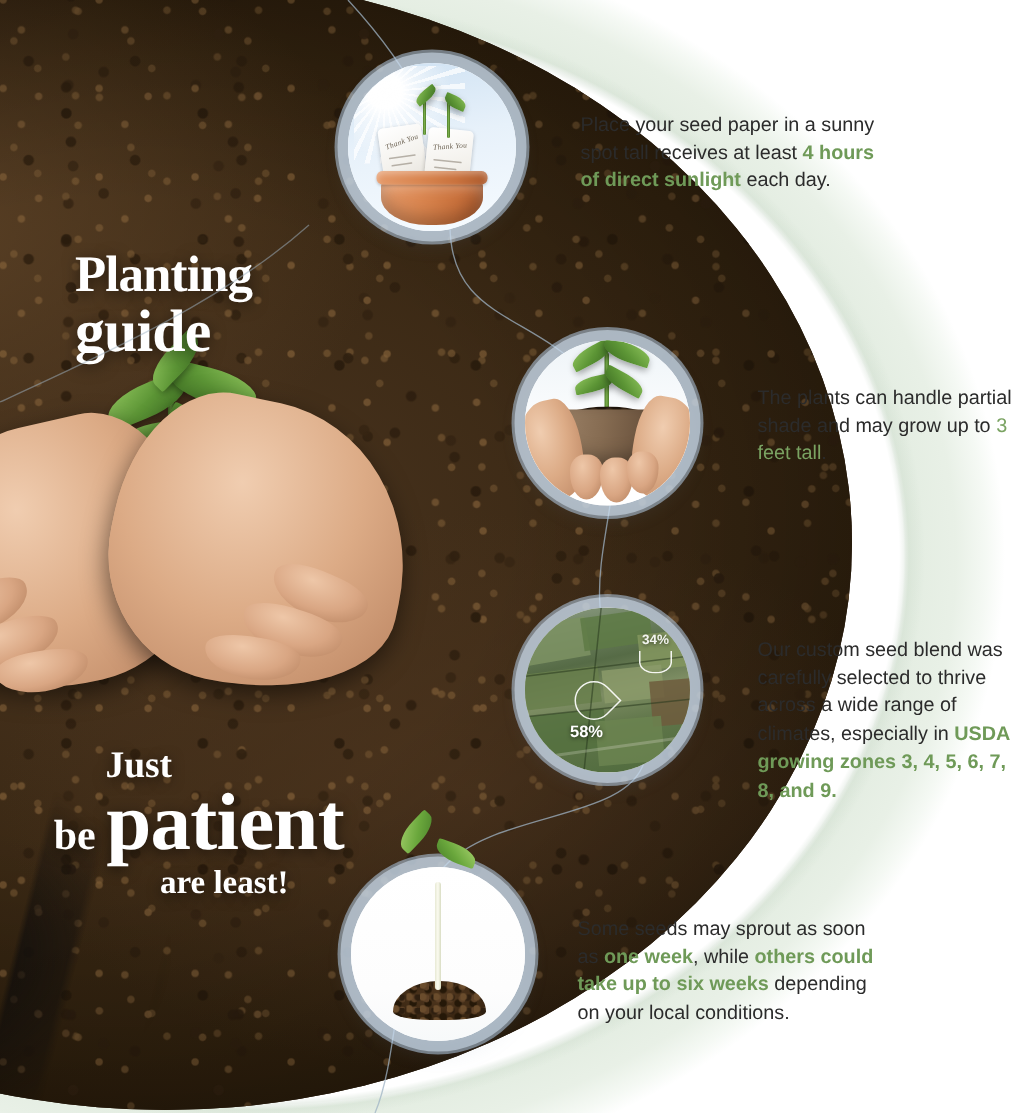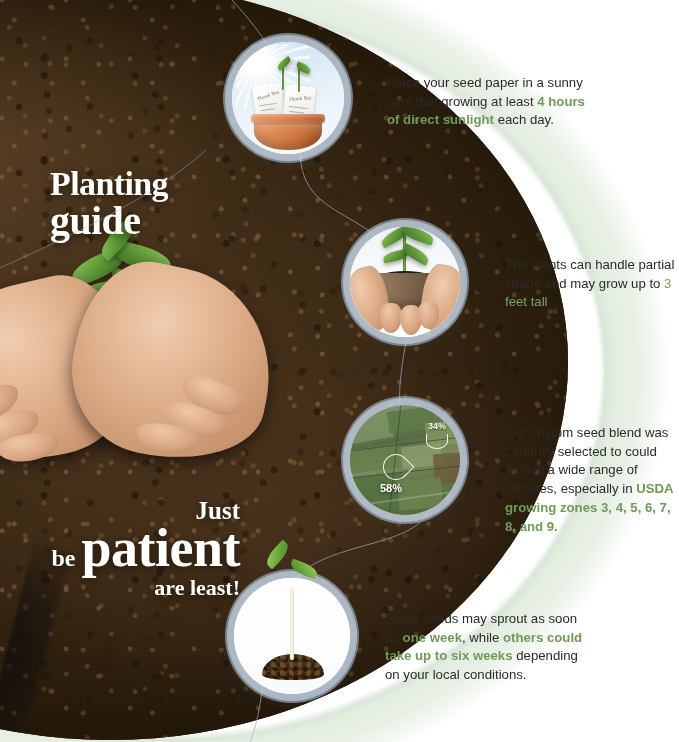--- a/index.html
+++ b/index.html
@@ -143,29 +143,29 @@
     color:#ffffff;
     font-family:"Liberation Serif", serif;
     font-weight:700;
     line-height:.92;
     text-shadow:0 2px 10px rgba(0,0,0,.55);
     white-space:nowrap;
   }
   #title-planting{left:50px;top:168px;font-size:34px;letter-spacing:-.6px;}
   #title-guide{left:50px;top:203px;font-size:40px;letter-spacing:-.6px;}
 
-  #blooms-block{position:absolute;left:25px;top:498px;width:215px;text-align:right;}
+  #blooms-block{position:absolute;left:25px;top:498px;width:215px;text-align:center;}
   #blooms-just{
     font-family:"Liberation Serif", serif;font-weight:700;color:#fff;
     font-size:25px;line-height:1;display:block;margin-left:-80px;
     text-shadow:0 2px 9px rgba(0,0,0,.55);
   }
   #blooms-be-patient{display:block;margin-top:-6px;text-shadow:0 2px 9px rgba(0,0,0,.55);}
   #blooms-be{
-    font-family:"Liberation Serif", serif;font-weight:700;color:#fff;font-size:24px;
+    font-family:"Liberation Serif", serif;font-weight:700;color:#fff;font-size:28px;
     vertical-align:baseline;
   }
   #blooms-patient{
     font-family:"Liberation Serif", serif;font-weight:700;color:#fff;font-size:54px;
     letter-spacing:-.5px;
   }
   #blooms-blooms{
     display:block;margin-top:-10px;
     font-family:"Liberation Serif", serif;font-weight:700;color:#fff;font-size:41px;
     letter-spacing:-.5px;text-shadow:0 2px 9px rgba(0,0,0,.55);
@@ -385,21 +385,21 @@
     <div class="leaf" style="left:44px;top:18px;width:16px;height:7px;transform:rotate(-38deg);"></div>
     <div class="stem" style="position:absolute;left:66px;top:26px;width:2px;height:24px;"></div>
     <div class="leaf" style="left:64px;top:22px;width:15px;height:8px;transform:rotate(24deg) scaleX(-1);"></div>
 
     <div class="seeds-pile" style="left:33px;top:72px;width:26px;height:13px;"></div>
 
     <div class="pot pot-body" style="left:22px;top:78px;width:68px;height:30px;"></div>
     <div class="pot pot-rim" style="left:19px;top:72px;width:74px;height:9px;"></div>
   </div>
   <div class="step-text" style="left:387px;top:74px;width:200px;">
-    <span>Place your seed paper in a sunny spot that growing at least </span><span class="hl">4 hours of direct sunlight</span><span> each day.</span>
+    <span>Place your seed paper in a sunny spot tall receives at least </span><span class="hl">4 hours of direct sunlight</span><span> each day.</span>
   </div>
 
   <div class="step-circle" style="left:350px;top:227px;width:110px;height:110px;">
     <div class="photo s2-bg"></div>
 
     <div class="stem" style="position:absolute;left:53px;top:8px;width:3px;height:44px;"></div>
     <div class="leaf" style="left:30px;top:4px;width:30px;height:11px;transform:rotate(-28deg);"></div>
     <div class="leaf" style="left:52px;top:2px;width:32px;height:12px;transform:rotate(18deg) scaleX(-1);"></div>
     <div class="leaf" style="left:33px;top:24px;width:26px;height:10px;transform:rotate(-12deg);"></div>
     <div class="leaf" style="left:52px;top:22px;width:28px;height:11px;transform:rotate(28deg) scaleX(-1);"></div>
@@ -433,21 +433,21 @@
     <div class="road" style="left:0;top:92px;width:120px;height:2px;transform:rotate(-8deg);opacity:.5;"></div>
 
     <div class="overlay-num" style="left:30px;top:34px;font-size:11px;margin-top:43px;">58%</div>
     <div class="overlay-shape droplet" style="left:33px;top:49px;"></div>
     <div class="overlay-num" style="left:78px;top:16px;font-size:9px;opacity:.9;">34%</div>
     <div class="overlay-shape sprout-ic" style="left:76px;top:29px;border-radius:0 0 60% 60%;"></div>
     <div class="arc-line" style="left:18px;top:70px;width:76px;height:40px;border-color:transparent transparent rgba(214,226,120,.9) transparent;transform:rotate(-6deg);"></div>
     <div class="arc-line" style="left:22px;top:74px;width:70px;height:36px;border-color:transparent transparent rgba(130,200,150,.85) transparent;transform:rotate(-6deg);"></div>
   </div>
   <div class="step-text" style="left:505px;top:424px;width:175px;">
-    <span>Our custom seed blend was carefully selected to could across a wide range of climates, especially in </span><span class="hl">USDA growing zones 3, 4, 5, 6, 7, 8, and 9.</span>
+    <span>Our custom seed blend was carefully selected to thrive across a wide range of climates, especially in </span><span class="hl">USDA growing zones 3, 4, 5, 6, 7, 8, and 9.</span>
   </div>
 
   <div class="step-circle" style="left:234px;top:578px;width:116px;height:116px;">
     <div class="photo s4-bg"></div>
     <div class="s4-dirt" style="left:28px;top:76px;width:62px;height:26px;"></div>
     <div class="s4-stem" style="left:56px;top:10px;width:4px;height:72px;"></div>
   </div>
 
   <div class="s4-leaf" style="position:absolute;left:263px;top:548px;width:29px;height:13px;transform:rotate(-46deg);"></div>
   <div class="s4-leaf" style="position:absolute;left:290px;top:563px;width:28px;height:12px;transform:rotate(20deg) scaleX(-1);"></div>

